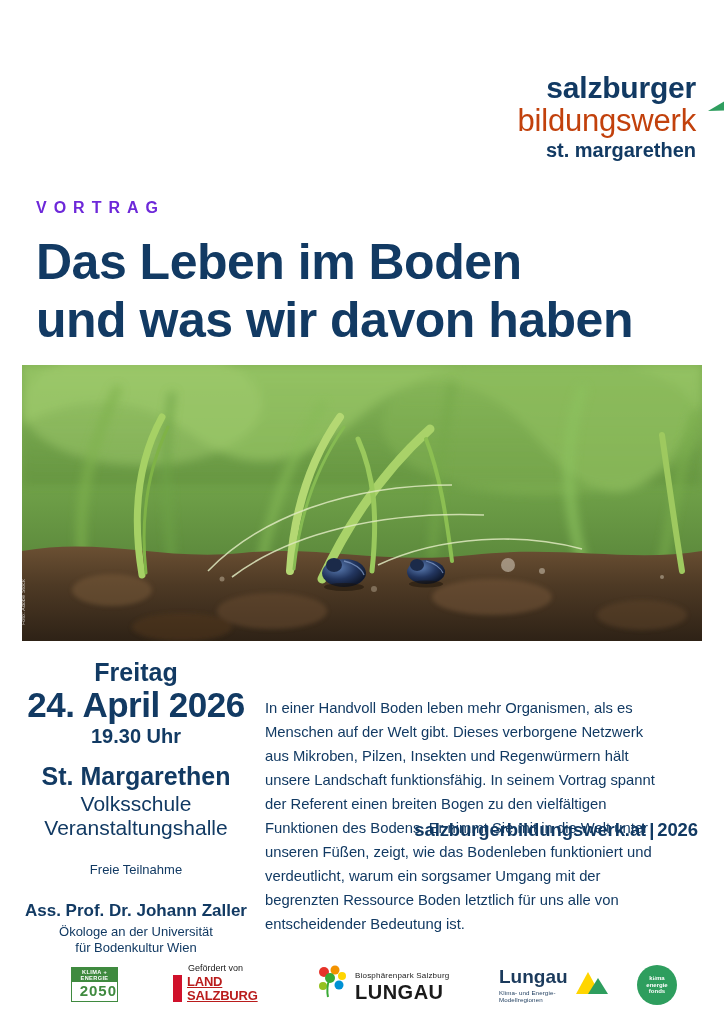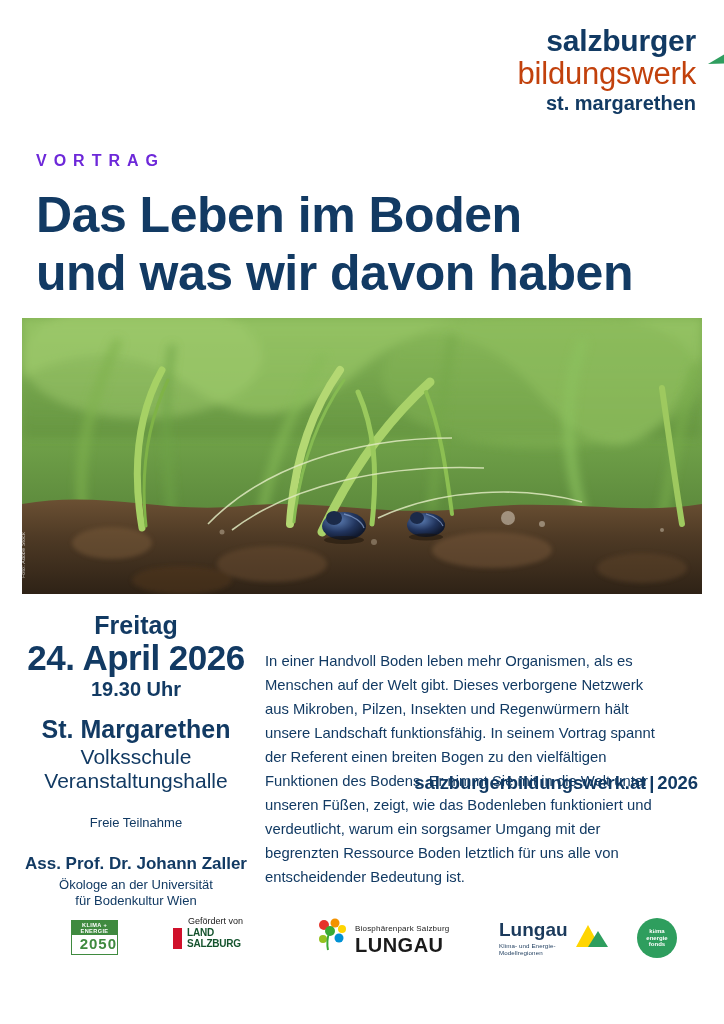--- a/index.html
+++ b/index.html
@@ -10,20 +10,21 @@
   body {
     width: 724px; height: 1024px;
     font-family: "Liberation Sans", sans-serif;
     position: relative;
     overflow: hidden;
   }
   .poster {
     position: relative;
     width: 724px; height: 816px;
     background: #ffffff;
+    margin-top: 47px;
   }
 
   
   .logo-block {
     position: absolute;
     top: 26px; right: 28px;
     text-align: right;
     line-height: 1.0;
   }
   .logo-line1 {
@@ -175,21 +176,21 @@
     line-height: 1.25; letter-spacing: 1px;
   }
 
   
   .sp-land { left: 108px; top: 0px; width: 108px; }
   .sp-land .ld-kicker {
     font-size: 9px; color: #1a1a1a; text-align: center; margin-bottom: 2px;
   }
   .sp-land .ld-row { display: flex; align-items: stretch; }
   .sp-land .ld-bar { width: 9px; background: #d0112b; margin-right: 5px; }
-  .sp-land .ld-txt { font-size: 10px; font-weight: bold; color: #14532d; line-height: 1.05; letter-spacing: -0.2px;}
+  .sp-land .ld-txt { font-size: 13px; font-weight: bold; color: #b91c1c; line-height: 1.05; letter-spacing: -0.2px; text-decoration: underline;}
 
   
   .sp-bio { left: 250px; top: 1px; width: 160px; }
   .sp-bio .bio-flex { display: flex; align-items: center; }
   .sp-bio .bio-txt { margin-left: 6px; }
   .sp-bio .bio-t1 { font-size: 8px; color: #1a1a1a; letter-spacing: 0.2px; }
   .sp-bio .bio-t2 { font-size: 20px; font-weight: bold; color: #1a1a1a; letter-spacing: 0.5px; line-height: 1.0; }
 
   
   .sp-lu { left: 434px; top: 4px; width: 126px; }

